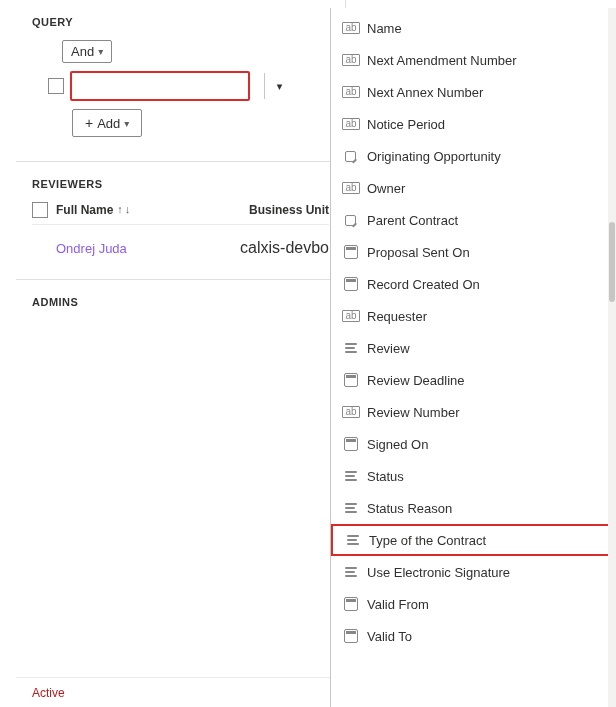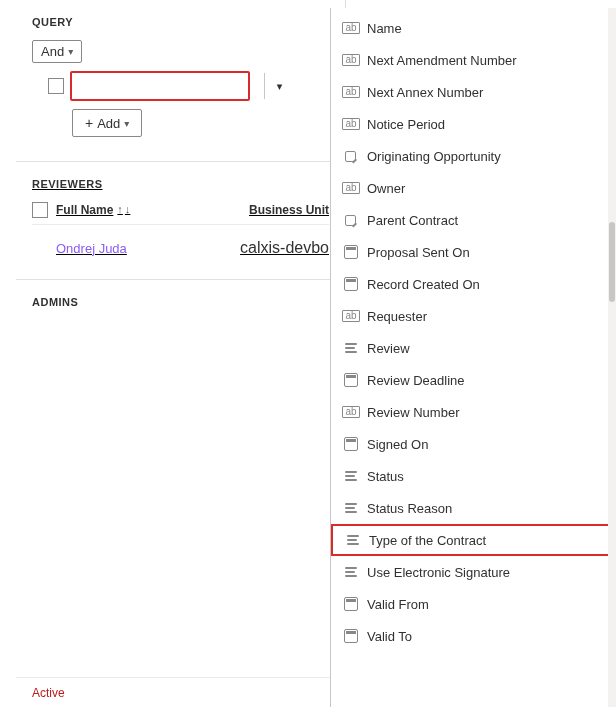--- a/index.html
+++ b/index.html
@@ -48,20 +48,21 @@
       display: flex;
       align-items: center;
       border: 1px solid #8a8886;
       border-radius: 2px;
       padding: 3px 8px;
       font-size: 13px;
       color: #323130;
       background: #fff;
       cursor: pointer;
       gap: 4px;
+      margin-left: 30px;
     }
     .and-chevron {
       font-size: 10px;
       color: #605e5c;
     }
 
     .query-row {
       display: flex;
       align-items: center;
       margin-left: 16px;
@@ -341,21 +342,21 @@
       width: 6px;
       height: 80px;
       background: #c8c6c4;
       border-radius: 3px;
       margin: 2px auto;
       position: absolute;
       right: 1px;
       top: 30%;
     }
 
-    .section-reviewers { padding-bottom: 16px; text-decoration: underline; }
+    .section-reviewers { padding-bottom: 16px; }
   </style>
 </head>
 <body>
 
 <div class="left-panel">
 
   <div class="section-query">
     <div class="section-title">QUERY</div>
 
     <div class="query-and-row">

